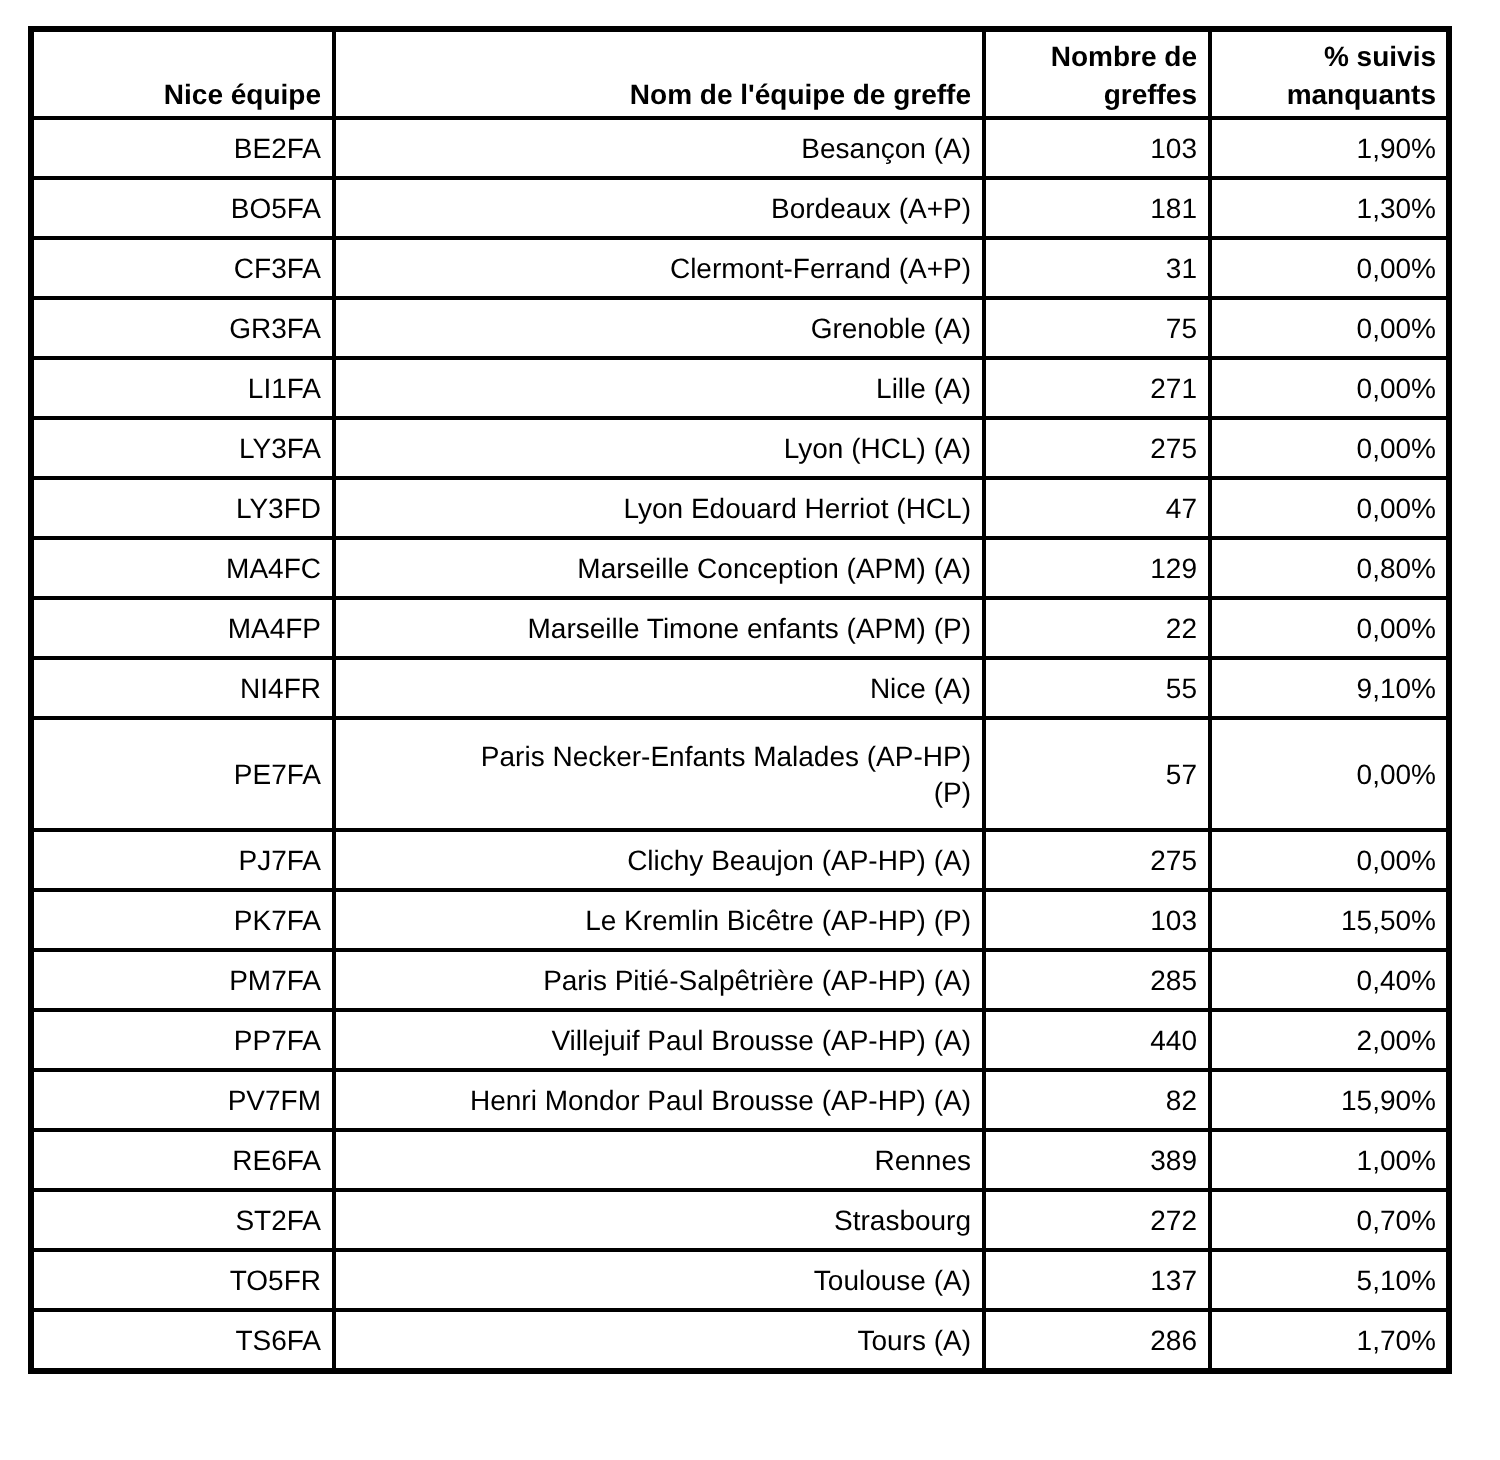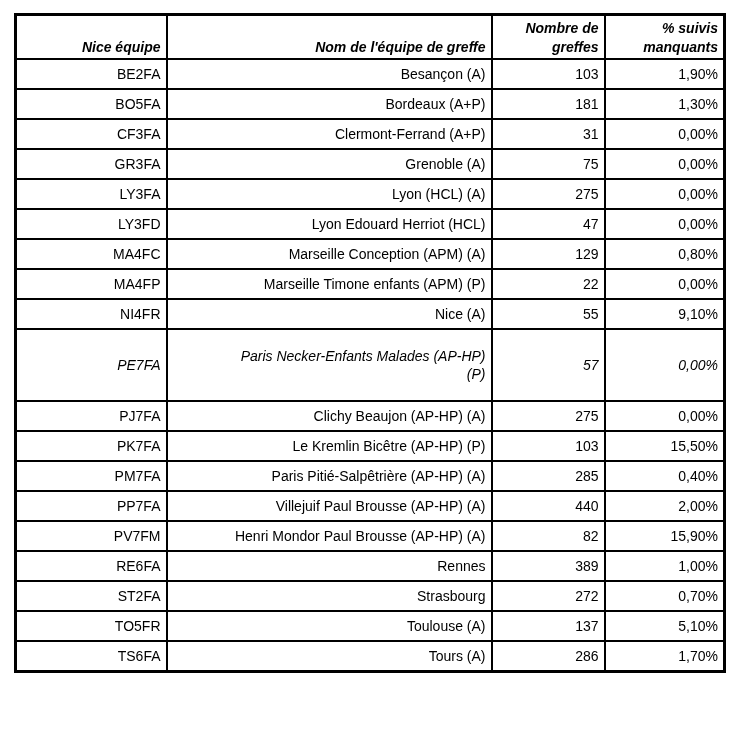--- a/index.html
+++ b/index.html
@@ -30,21 +30,20 @@
     text-align: right;
     padding: 2px 5px;
     font-size: 14px;
     line-height: 1.32;
     overflow: hidden;
   }
   th {
     font-weight: bold;
     vertical-align: bottom;
     height: 38px;
-    font-style: italic;
   }
   td {
     vertical-align: middle;
     height: 24px;
     white-space: pre-line;
   }
 </style>
 </head>
 <body>
 
@@ -83,20 +82,26 @@
           <td>31</td>
           <td>0,00%</td>
         </tr>
         <tr>
           <td>GR3FA</td>
           <td>Grenoble (A)</td>
           <td>75</td>
           <td>0,00%</td>
         </tr>
         <tr>
+          <td>LI1FA</td>
+          <td>Lille (A)</td>
+          <td>271</td>
+          <td>0,00%</td>
+        </tr>
+        <tr>
           <td>LY3FA</td>
           <td>Lyon (HCL) (A)</td>
           <td>275</td>
           <td>0,00%</td>
         </tr>
         <tr>
           <td>LY3FD</td>
           <td>Lyon Edouard Herriot (HCL)</td>
           <td>47</td>
           <td>0,00%</td>
@@ -112,21 +117,21 @@
           <td>Marseille Timone enfants (APM) (P)</td>
           <td>22</td>
           <td>0,00%</td>
         </tr>
         <tr>
           <td>NI4FR</td>
           <td>Nice (A)</td>
           <td>55</td>
           <td>9,10%</td>
         </tr>
-        <tr style="height: 72px; font-style: italic;">
+        <tr style="height: 56px;">
           <td>PE7FA</td>
           <td>Paris Necker-Enfants Malades (AP-HP)
 (P)</td>
           <td>57</td>
           <td>0,00%</td>
         </tr>
         <tr>
           <td>PJ7FA</td>
           <td>Clichy Beaujon (AP-HP) (A)</td>
           <td>275</td>

